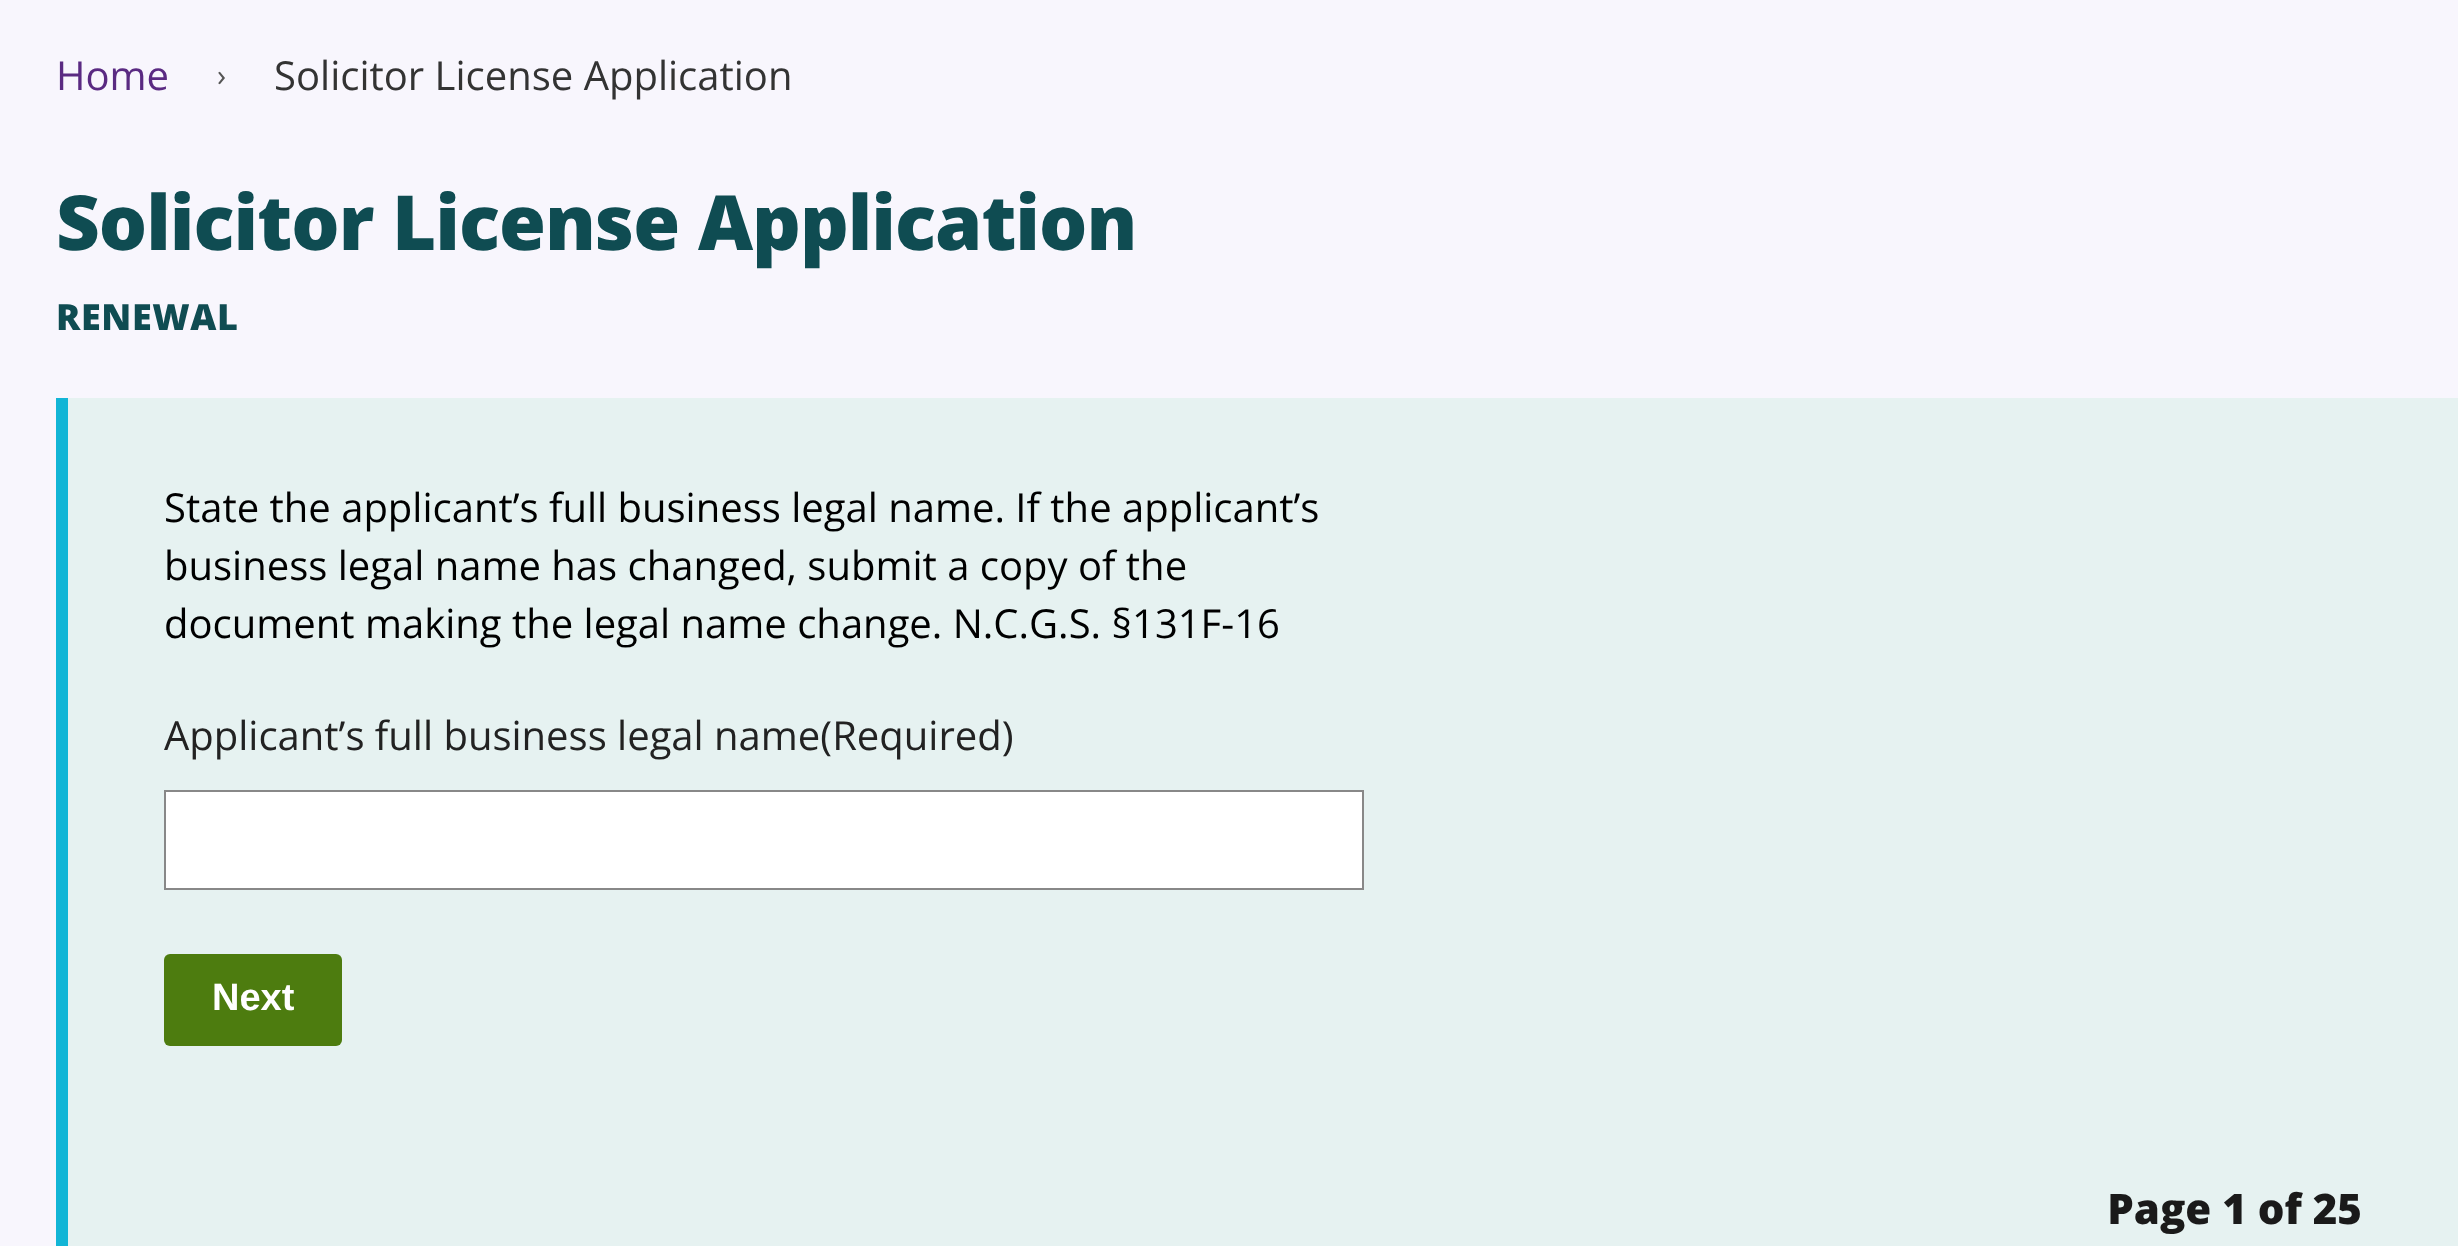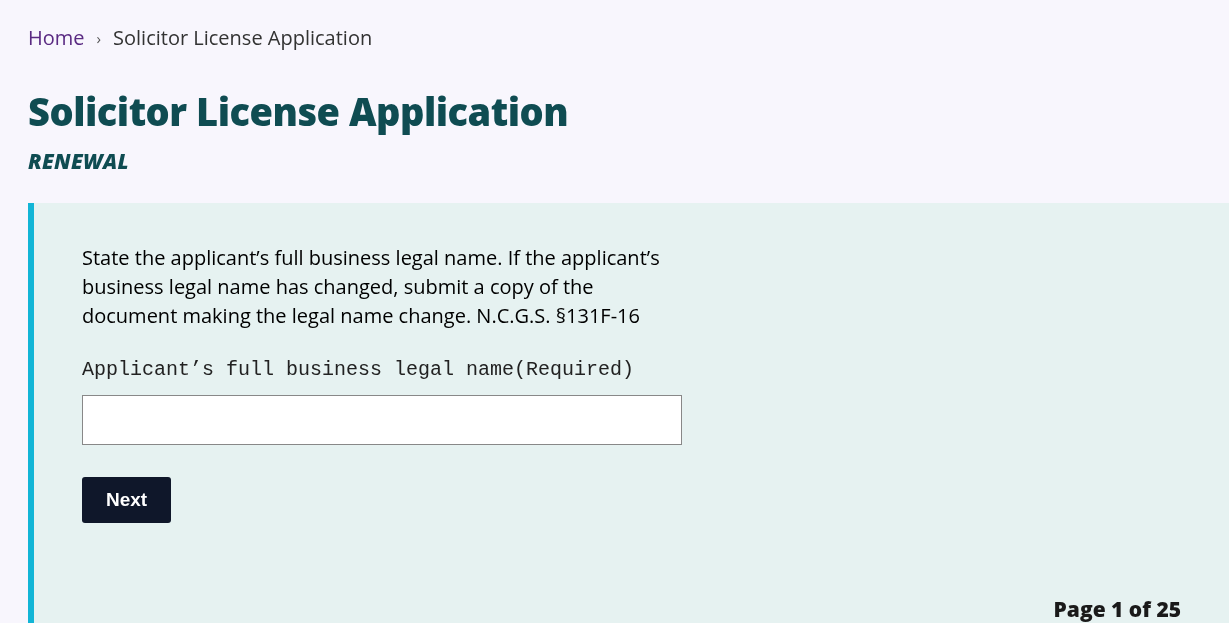--- a/index.html
+++ b/index.html
@@ -12,47 +12,46 @@
     overflow: hidden;
   }
   .page {
     padding: 24px 28px 0 28px;
   }
   .breadcrumb {
     font-size: 20px;
     margin-bottom: 34px;
     display: flex;
     align-items: center;
-    gap: 12px;
+    gap: 24px;
   }
   .breadcrumb a.home {
     color: #5a2a82;
     text-decoration: none;
   }
   .breadcrumb .sep {
     color: #555;
     font-size: 15px;
   }
   .breadcrumb .current {
     color: #333;
   }
   h1.title {
     font-size: 38px;
     font-weight: 800;
     color: #0f4c52;
     letter-spacing: -0.5px;
     margin-bottom: 10px;
   }
   .subtitle {
-    font-size: 21px;
+    font-size: 18px;
     font-weight: 800;
     color: #0f4c52;
     letter-spacing: 0.3px;
     margin-bottom: 28px;
-    font-style: italic;
   }
   .panel {
     background: #e6f2f1;
     border-left: 6px solid #12b5d6;
     padding: 40px 48px 30px 48px;
     position: relative;
     min-height: 430px;
     width: calc(100% + 28px);
   }
   .section-heading {
@@ -66,34 +65,33 @@
     line-height: 1.45;
     color: #000000;
     max-width: 590px;
     margin-bottom: 28px;
   }
   .field-label {
     font-size: 20px;
     color: #222;
     margin-bottom: 14px;
     display: block;
-    font-family: Liberation Mono, monospace;
   }
   .text-input {
     width: 600px;
     height: 50px;
     border: 1px solid #888;
     background: #fff;
     font-size: 18px;
     padding: 0 10px;
     display: block;
   }
   .next-btn {
     margin-top: 32px;
-    background: #0f172a;
+    background: #4d7c0f;
     color: #fff;
     border: none;
     font-size: 19px;
     font-weight: 700;
     padding: 12px 24px;
     cursor: pointer;
     border-radius: 3px;
   }
   .page-count {
     position: absolute;

